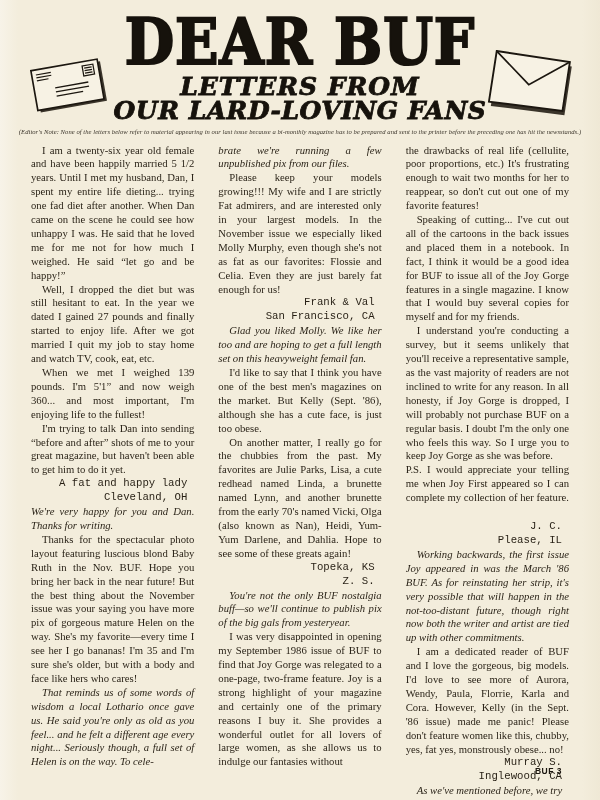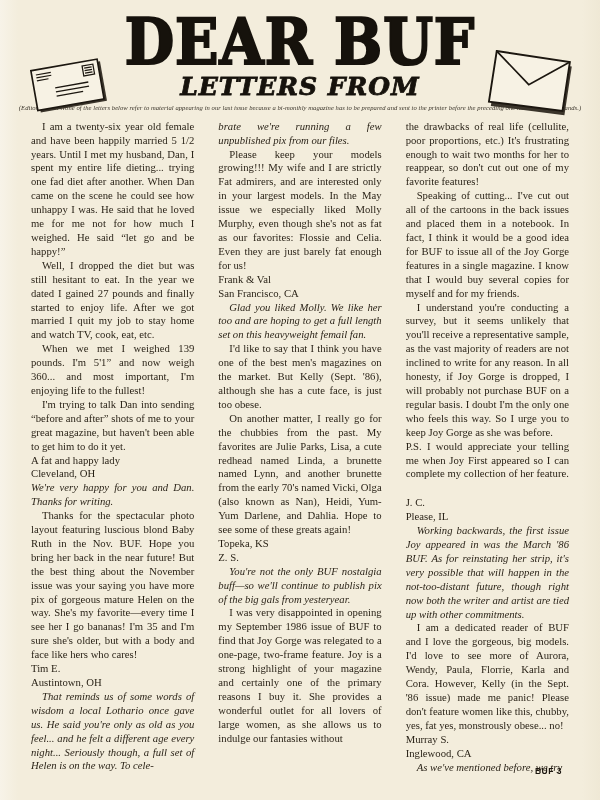--- a/index.html
+++ b/index.html
@@ -37,21 +37,21 @@
   .columns{
     display:flex;gap:24px;padding:9px 31px 0 31px;box-sizing:border-box;
     height:664px;overflow:hidden;
   }
   .col{flex:1;min-width:0;font-size:10.7px;line-height:13.9px;color:#261f14;}
   .col p{margin:0;}
   .para{text-align:justify;text-indent:11px;}
   .reply{text-align:justify;text-indent:11px;font-style:italic;}
   .flush{text-indent:0;}
   .gap{margin-top:15px;}
-  .sig{text-align:left;padding-right:7px;}
+  .sig{text-align:right;padding-right:7px;font-family:Liberation Mono, monospace;}
   .sig div{line-height:13.9px;}
   .page-number{
     position:absolute;right:38px;top:766px;
     font-size:8.5px;font-weight:bold;letter-spacing:0.5px;color:#1c1710;
     font-family:"Liberation Sans","DejaVu Sans",sans-serif;
   }
 </style>
 </head>
 <body>
 
@@ -73,44 +73,41 @@
     <span class="envelope right">
       <svg viewBox="0 0 110 96" aria-hidden="true">
         <polygon points="17,21 95,15 99,67 21,75" fill="#3a342a" transform="translate(3,4)"></polygon>
         <polygon points="17,21 95,15 99,67 21,75" fill="#f7f2e4" stroke="#1c1710" stroke-width="2"></polygon>
         <polyline points="17,21 58,48 95,15" fill="none" stroke="#1c1710" stroke-width="1.8"></polyline>
       </svg>
     </span>
 
     <h1 class="masthead">DEAR BUF</h1>
     <div class="subtitle l1">LETTERS FROM</div>
+    <div class="subtitle l2">OUR LARD-LOVING FANS</div>
     <div class="editors-note">(Editor's Note: None of the letters below refer to material appearing in our last issue because a bi-monthly magazine has to be prepared and sent to the printer before the preceding one has hit the newsstands.)</div>
   </div>
 
   <div class="columns">
     <div class="col">
         <p class="para">I am a twenty-six year old female and have been happily married 5 1/2 years. Until I met my husband, Dan, I spent my entire life dieting... trying one fad diet after another. When Dan came on the scene he could see how unhappy I was. He said that he loved me for me not for how much I weighed. He said “let go and be happy!”</p>
         <p class="para">Well, I dropped the diet but was still hesitant to eat. In the year we dated I gained 27 pounds and finally started to enjoy life. After we got married I quit my job to stay home and watch TV, cook, eat, etc.</p>
         <p class="para">When we met I weighed 139 pounds. I'm 5'1” and now weigh 360... and most important, I'm enjoying life to the fullest!</p>
         <p class="para">I'm trying to talk Dan into sending “before and after” shots of me to your great magazine, but haven't been able to get him to do it yet.</p>
         <div class="sig">
           <div>A fat and happy lady</div>
           <div>Cleveland, OH</div>
         </div>
         <p class="reply flush">We're very happy for you and Dan. Thanks for writing.</p>
         <p class="para gap">Thanks for the spectacular photo layout featuring luscious blond Baby Ruth in the Nov. BUF. Hope you bring her back in the near future! But the best thing about the November issue was your saying you have more pix of gorgeous mature Helen on the way. She's my favorite—every time I see her I go bananas! I'm 35 and I'm sure she's older, but with a body and face like hers who cares!</p>
-        <div class="sig">
-          <div>Tim E.</div>
-          <div>Austintown, OH</div>
-        </div>
         <p class="reply">That reminds us of some words of wisdom a local Lothario once gave us. He said you're only as old as you feel... and he felt a different age every night... Seriously though, a full set of Helen is on the way. To cele-</p>
       </div>
     <div class="col">
         <p class="reply flush">brate we're running a few unpublished pix from our files.</p>
-        <p class="para gap">Please keep your models growing!!! My wife and I are strictly Fat admirers, and are interested only in your largest models. In the May issue we especially liked Molly Murphy, even though she's not as fat as our favorites: Flossie and Celia. Even they are just barely fat enough for us!</p>
+        <p class="para gap">Please keep your models growing!!! My wife and I are strictly Fat admirers, and are interested only in your largest models. In the November issue we especially liked Molly Murphy, even though she's not as fat as our favorites: Flossie and Celia. Even they are just barely fat enough for us!</p>
         <div class="sig">
           <div>Frank &amp; Val</div>
           <div>San Francisco, CA</div>
         </div>
         <p class="reply">Glad you liked Molly. We like her too and are hoping to get a full length set on this heavyweight femail fan.</p>
         <p class="para gap">I'd like to say that I think you have one of the best men's magazines on the market. But Kelly (Sept. '86), although she has a cute face, is just too obese.</p>
         <p class="para">On another matter, I really go for the chubbies from the past. My favorites are Julie Parks, Lisa, a cute redhead named Linda, a brunette named Lynn, and another brunette from the early 70's named Vicki, Olga (also known as Nan), Heidi, Yum-Yum Darlene, and Dahlia. Hope to see some of these greats again!</p>
         <div class="sig">
           <div>Topeka, KS</div>
           <div>Z. S.</div>

